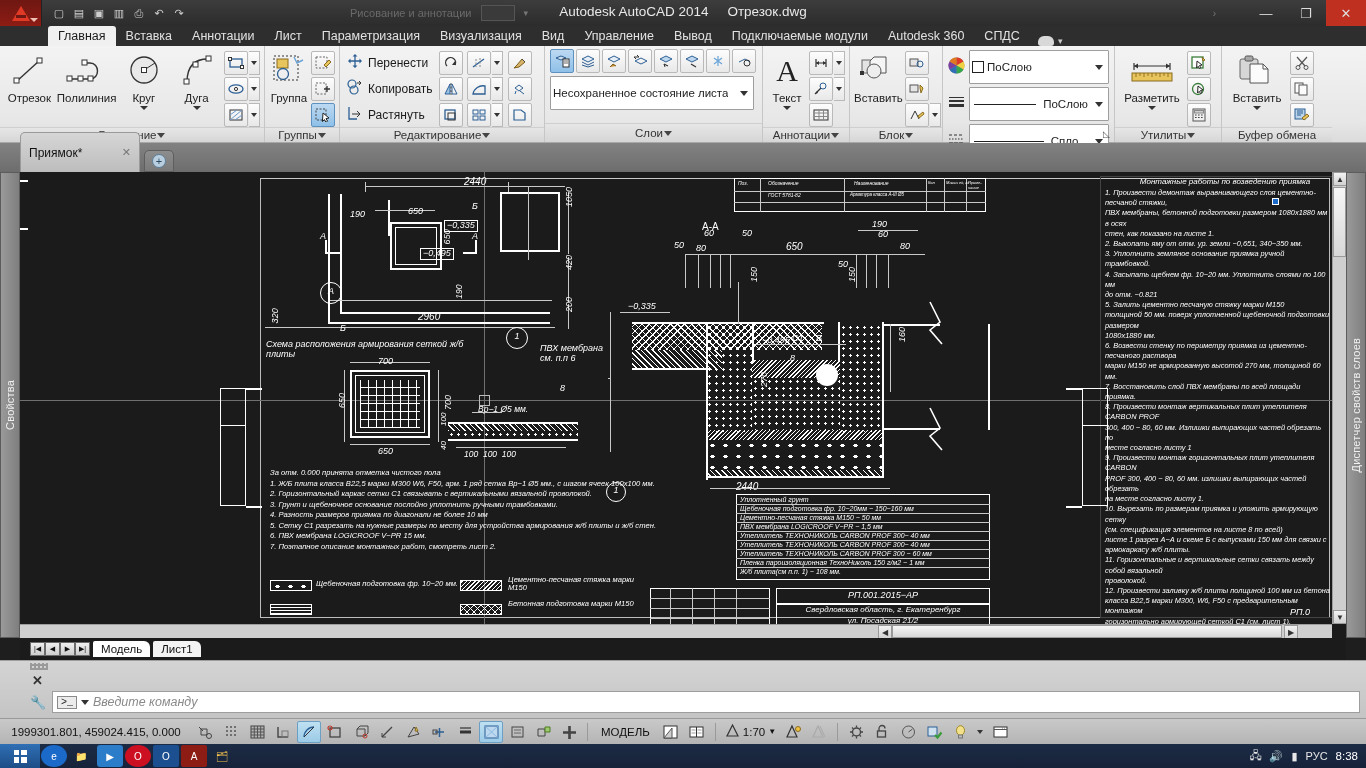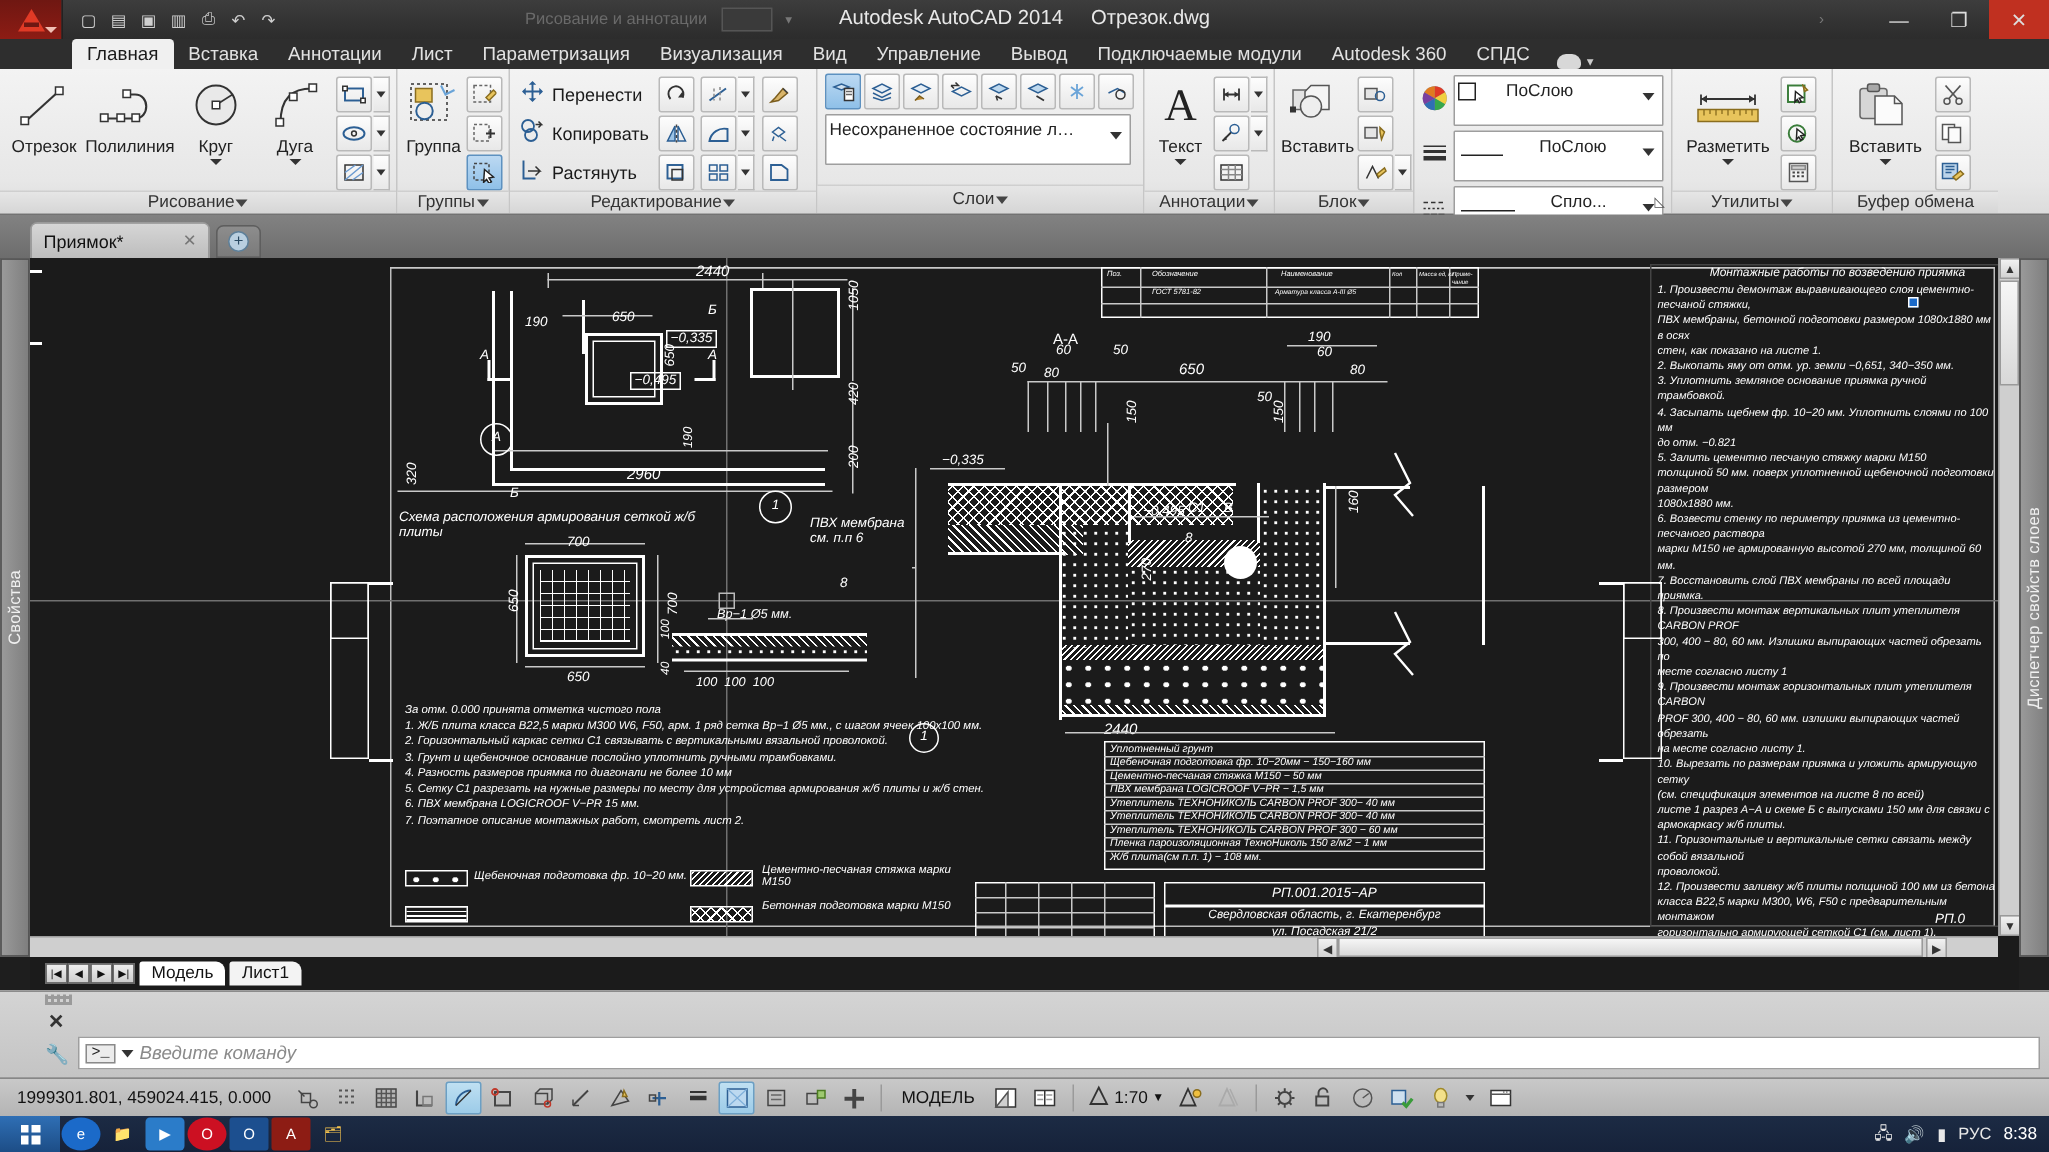--- a/index.html
+++ b/index.html
@@ -98,35 +98,35 @@
      border-radius:2px; display:flex;align-items:center;justify-content:center;}
   .sbtn.sel{ background:linear-gradient(to bottom,#bcd9f2,#8fc0e8); border-color:#5d91c0;}
   .sdd{ width:11px;height:24px;border:1px solid #b9b9b9;border-left:none;
      background:linear-gradient(to bottom,#fdfdfd,#e8e8e8); display:flex;align-items:center;justify-content:center;}
   .sdd .tri{width:0;height:0;border-left:3px solid transparent;border-right:3px solid transparent;border-top:4px solid #333;}
 
   .textrow{ display:flex;align-items:center;gap:4px; height:25px; padding:0 2px; border-radius:2px;}
   .textrow .lbl{ font-size:12px; color:#1a1a1a; white-space:nowrap;}
 
   .combo{
-    height:21px; border:1px solid #9e9e9e; background:#fff; display:flex;align-items:flex-end;
-    padding:16px 2px; font-size:11.5px; color:#222; gap:20px; border-radius:1px;
+    height:21px; border:1px solid #9e9e9e; background:#fff; display:flex;align-items:center;
+    padding:16px 2px; font-size:11.5px; color:#222; gap:3px; border-radius:1px;
   }
   .combo .tri{ margin-left:auto; width:0;height:0;border-left:4px solid transparent;
      border-right:4px solid transparent;border-top:5px solid #333; margin-right:3px;}
   .combo .txt{ overflow:hidden; white-space:nowrap; text-overflow:ellipsis;}
 
   
   .doctabs{
     position:absolute; left:0; top:143px; width:1366px; height:29px;
     background:linear-gradient(to bottom,#828282,#6d6d6d);
     display:flex; align-items:flex-end; padding-left:20px;
   }
   .doctab{
-    height:24px; min-width:120px; padding:0 8px; border-radius:5px 5px 0 0;
+    height:40px; min-width:120px; padding:0 8px; border-radius:5px 5px 0 0;
     background:linear-gradient(to bottom,#d6d6d6,#bdbdbd);
     display:flex; align-items:center; gap:20px; font-size:12px; color:#111;
     border:1px solid #9a9a9a; border-bottom:none;
   }
   .doctab .x{ color:#777; font-size:11px; margin-left:auto;}
   .newtab{
     width:30px;height:22px;margin-left:4px; border-radius:5px 5px 0 0;
     background:linear-gradient(to bottom,#8d8d8d,#7a7a7a); border:1px solid #5e5e5e;
     display:flex;align-items:center;justify-content:center;
   }

